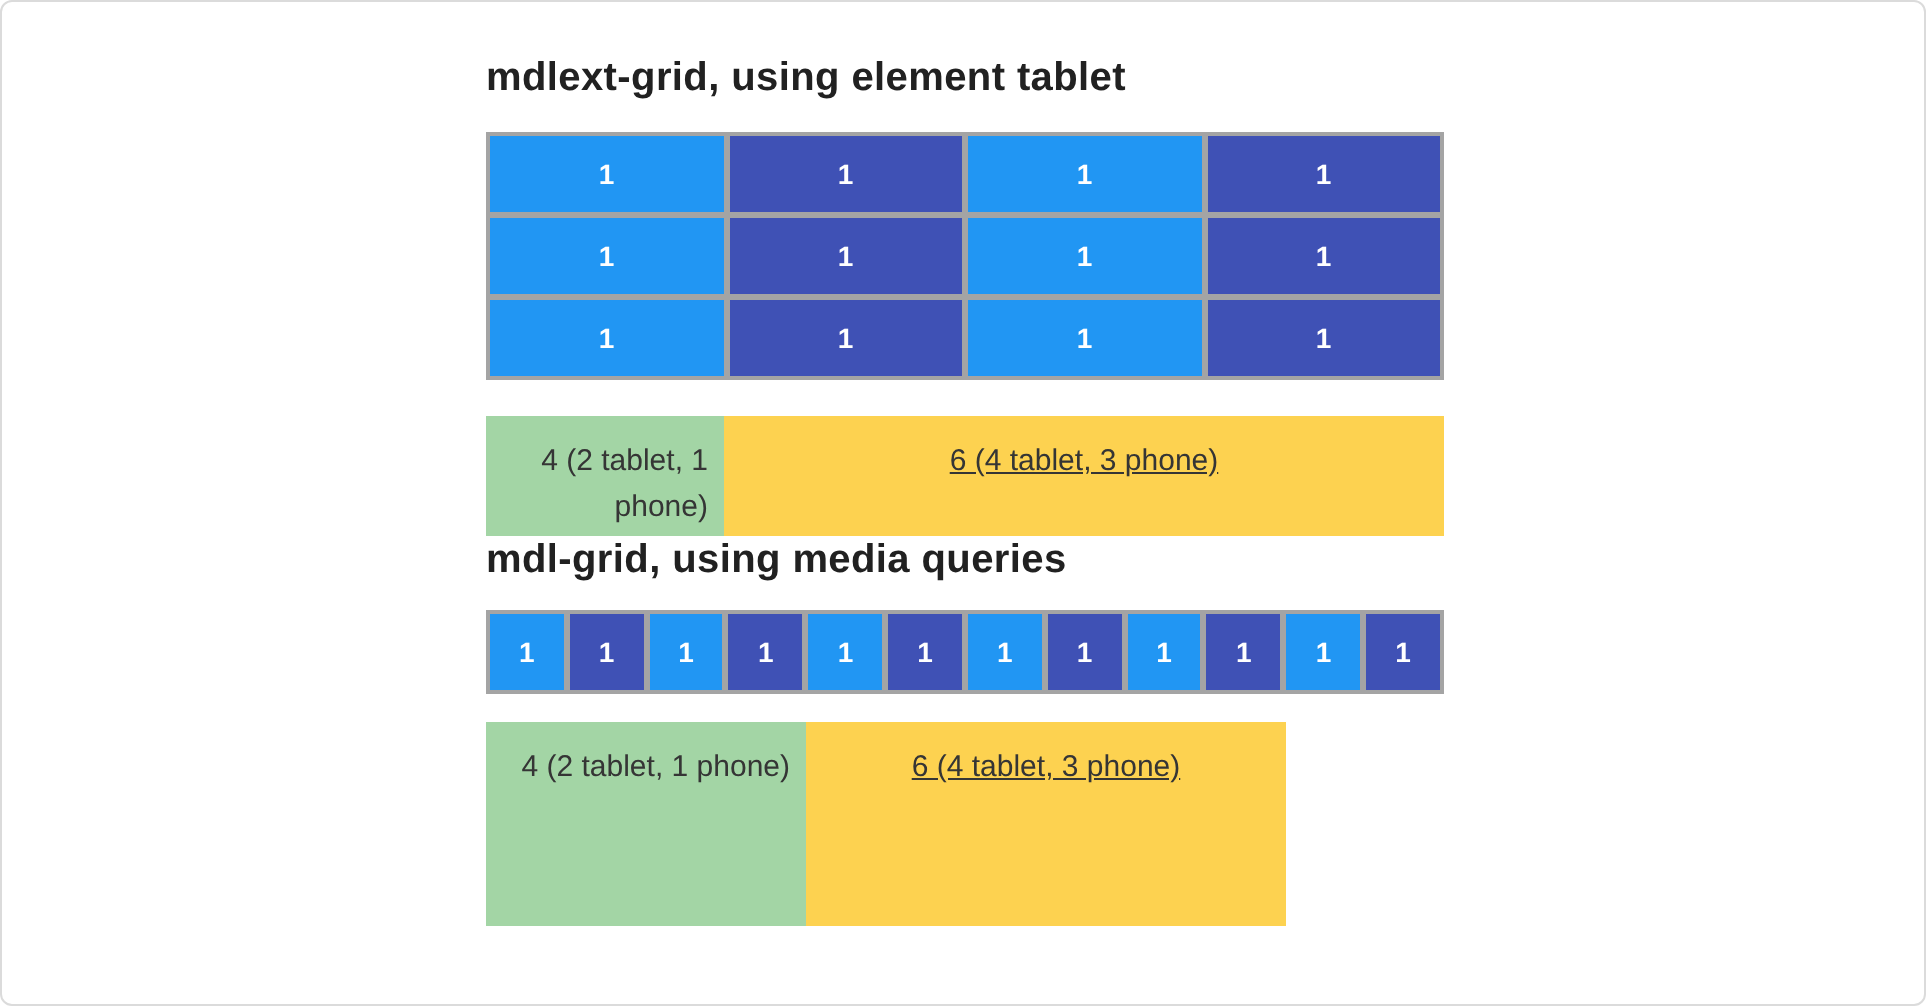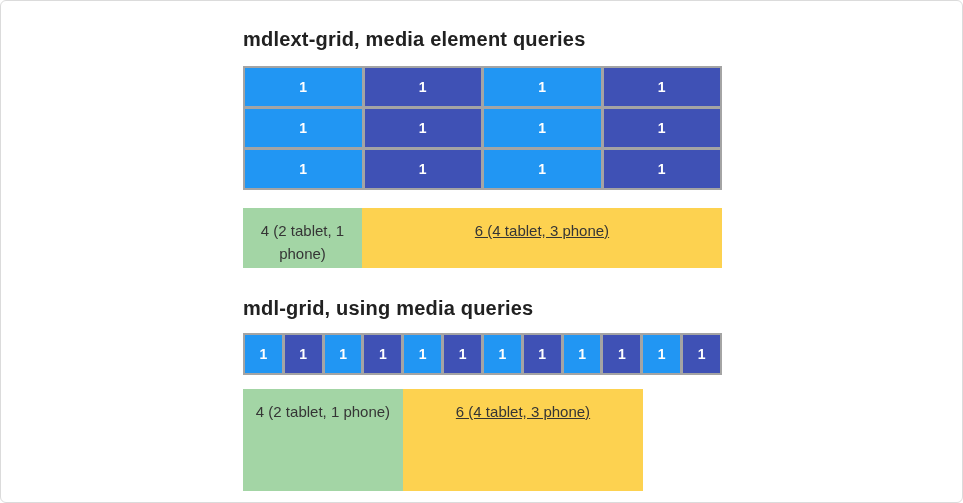--- a/index.html
+++ b/index.html
@@ -25,21 +25,21 @@
 
   .section-title {
     margin: 0;
     font-size: 20px;
     line-height: 24px;
     font-weight: 700;
     color: var(--title-text, #212121);
     letter-spacing: 0.2px;
   }
   .title-1 { margin-top: 26px; }
-  .title-2 { margin-top: 28px; }
+  .title-2 { }
 
   .unit-grid {
     background: var(--grid-line, #a4a4a4);
     padding: 2px;
     display: grid;
     gap: 3px;
     box-sizing: border-box;
   }
   .grid-4  { grid-template-columns: repeat(4, 1fr);  margin-top: 15px; }
   .grid-12 { grid-template-columns: repeat(12, 1fr); margin-top: 13px; }
@@ -61,36 +61,36 @@
   .span-row-2 { margin-top: 14px; height: 102px; }
 
   .span-cell {
     box-sizing: border-box;
     padding: 11px 8px 0 8px;
     text-align: center;
     font-size: 15px;
     line-height: 23px;
     color: var(--span-text, #353535);
   }
-  .green  { background: var(--span-green, #a3d5a5); }
+  .green  { background: var(--span-green, #a3d5a5); text-align: right; }
   .yellow { background: var(--span-yellow, #fdd250); text-decoration: underline; }
 
   .s1-green  { width: 119px; }
   .s1-yellow { flex: 1; }
   .s2-green1 { width: 160px; }
   .s2-yellow { width: 240px; }
   .s2-green2 { flex: 1; }
 </style>
 </head>
 <body>
 
 <div class="page">
   <div class="content">
 
-    <h2 class="section-title title-1">mdlext-grid, media element queries</h2>
+    <h2 class="section-title title-1">mdlext-grid, using element tablet</h2>
 
     <div class="unit-grid grid-4">
       <div class="unit-cell">1</div>
       <div class="unit-cell">1</div>
       <div class="unit-cell">1</div>
       <div class="unit-cell">1</div>
       <div class="unit-cell">1</div>
       <div class="unit-cell">1</div>
       <div class="unit-cell">1</div>
       <div class="unit-cell">1</div>

